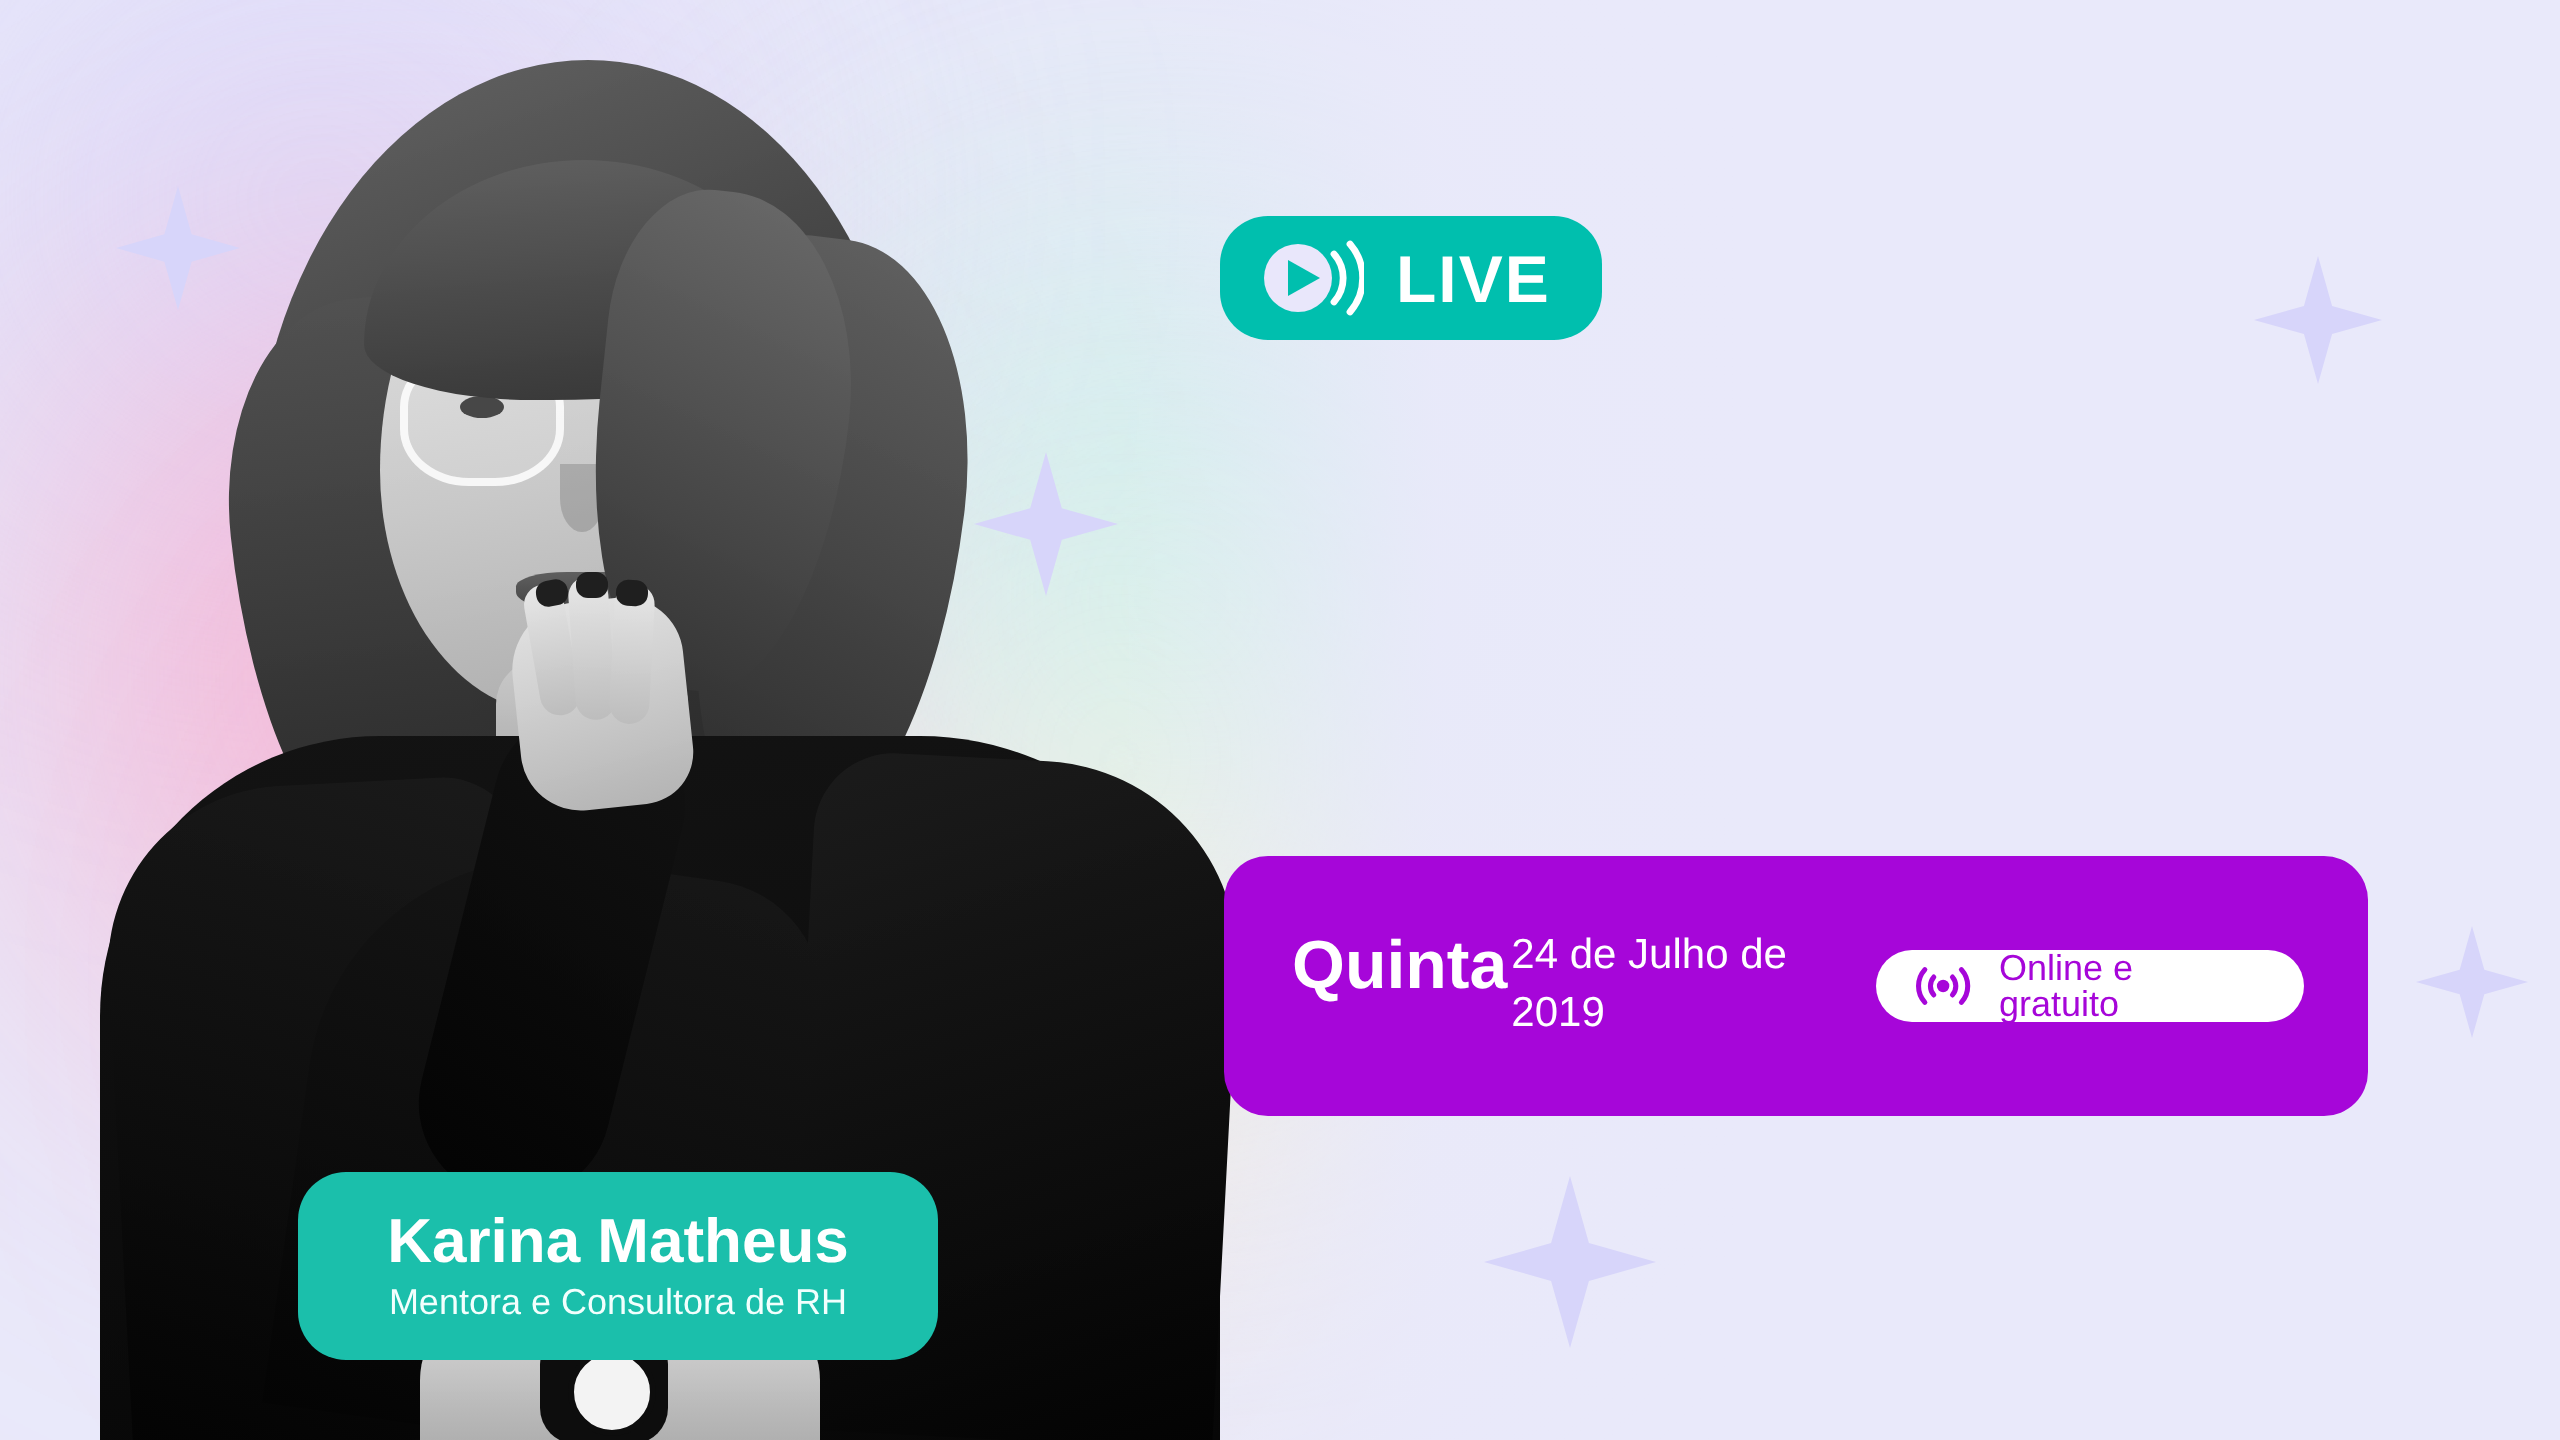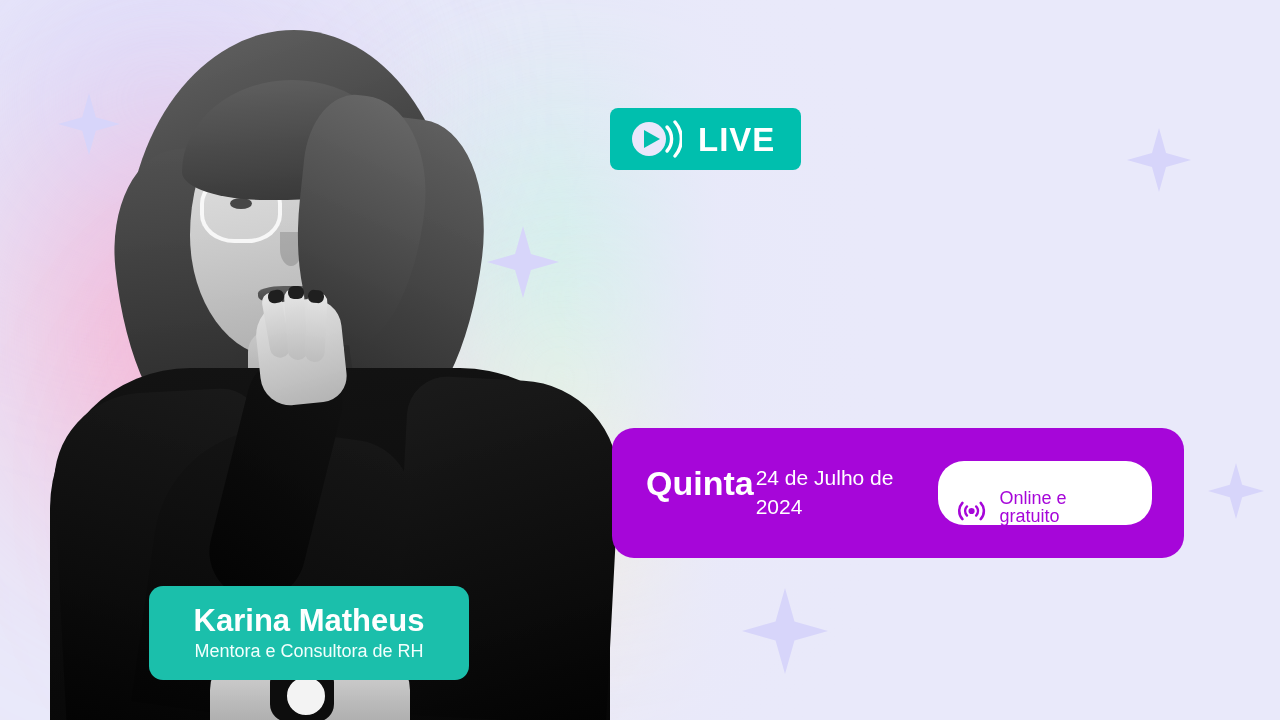--- a/index.html
+++ b/index.html
@@ -122,44 +122,44 @@
     background:#171514;border-radius:18px;}
   .watch-face{position:absolute;left:254px;top:674px;width:38px;height:38px;
     background:#efeae6;border-radius:50%;border:3px solid #171514;}
   .lower-hands{position:absolute;left:180px;top:650px;width:200px;height:70px;
     background:linear-gradient(180deg,#ddd3cc,#b6aaa3);border-radius:40px 40px 0 0;}
 
   
   .right{position:absolute;left:610px;top:0;width:600px;height:720px;}
 
   .live-badge{position:absolute;left:0;top:108px;height:62px;
-    background:#00bfae;border-radius:8px;display:flex;align-items:center;
+    background:#00bfae;border-radius:24px;display:flex;align-items:center;
     padding:0 26px 0 20px;gap:16px;}
   .live-icon{width:52px;height:38px;display:block;}
   .live-text{color:#ffffff;font-size:33px;font-weight:bold;letter-spacing:1px;line-height:1;}
 
   .title{position:absolute;left:0;top:196px;width:600px;
     color:#a105de;font-size:80px;font-weight:bold;line-height:1.08;
     letter-spacing:-1.5px;}
 
   .info-card{position:absolute;left:2px;top:428px;width:572px;height:130px;
     background:#a606d9;border-radius:22px;display:flex;align-items:center;
     justify-content:space-between;padding:0 32px 0 34px;box-sizing:border-box;}
   .info-left{display:flex;flex-direction:row;gap:2px;}
   .weekday{color:#ffffff;font-size:34px;font-weight:bold;line-height:1.15;}
   .date-line{color:#ffffff;font-size:21px;line-height:1.38;}
   .time-line{color:#ffffff;font-size:21px;line-height:1.38;}
-  .pill{background:#ffffff;border-radius:26px;height:64px;display:flex;align-items:flex-end;
+  .pill{background:#ffffff;border-radius:26px;height:36px;display:flex;align-items:center;
     gap:12px;padding:0 24px 0 18px;}
   .pill-icon{width:32px;height:28px;display:block;}
   .pill-text{color:#a606d9;font-size:18px;line-height:1;}
 
   
   .speaker{position:absolute;left:149px;top:586px;width:320px;height:94px;
-    background:#1bbfab;border-radius:14px;display:flex;flex-direction:column;
+    background:#1bbfab;border-radius:24px;display:flex;flex-direction:column;
     align-items:center;justify-content:center;gap:4px;}
   .speaker-name{color:#ffffff;font-size:31px;font-weight:bold;line-height:1.1;}
   .speaker-role{color:#f2fffd;font-size:18px;line-height:1.1;}
 </style>
 </head>
 <body>
 
 <div class="stage">
 
   <div class="bg-base"></div>
@@ -236,21 +236,21 @@
       </svg>
       <span class="live-text">LIVE</span>
     </div>
 
     <div class="title">
     </div>
 
     <div class="info-card">
       <div class="info-left">
         <div class="weekday">Quinta</div>
-        <div class="date-line">24 de Julho de 2024</div>
+        <div class="date-line">24 de Julho de 2019</div>
       </div>
       <div class="pill">
         <svg class="pill-icon" viewBox="0 0 32 28">
           <circle cx="16" cy="14" r="3.2" fill="#a606d9"></circle>
           <path d="M11.2 9.4 A 7 7 0 0 0 11.2 18.6" stroke="#a606d9" stroke-width="2.6" fill="none" stroke-linecap="round"></path>
           <path d="M20.8 9.4 A 7 7 0 0 1 20.8 18.6" stroke="#a606d9" stroke-width="2.6" fill="none" stroke-linecap="round"></path>
           <path d="M6.6 5.6 A 12.5 12.5 0 0 0 6.6 22.4" stroke="#a606d9" stroke-width="2.6" fill="none" stroke-linecap="round"></path>
           <path d="M25.4 5.6 A 12.5 12.5 0 0 1 25.4 22.4" stroke="#a606d9" stroke-width="2.6" fill="none" stroke-linecap="round"></path>
         </svg>
         <span class="pill-text">Online e gratuito</span>

